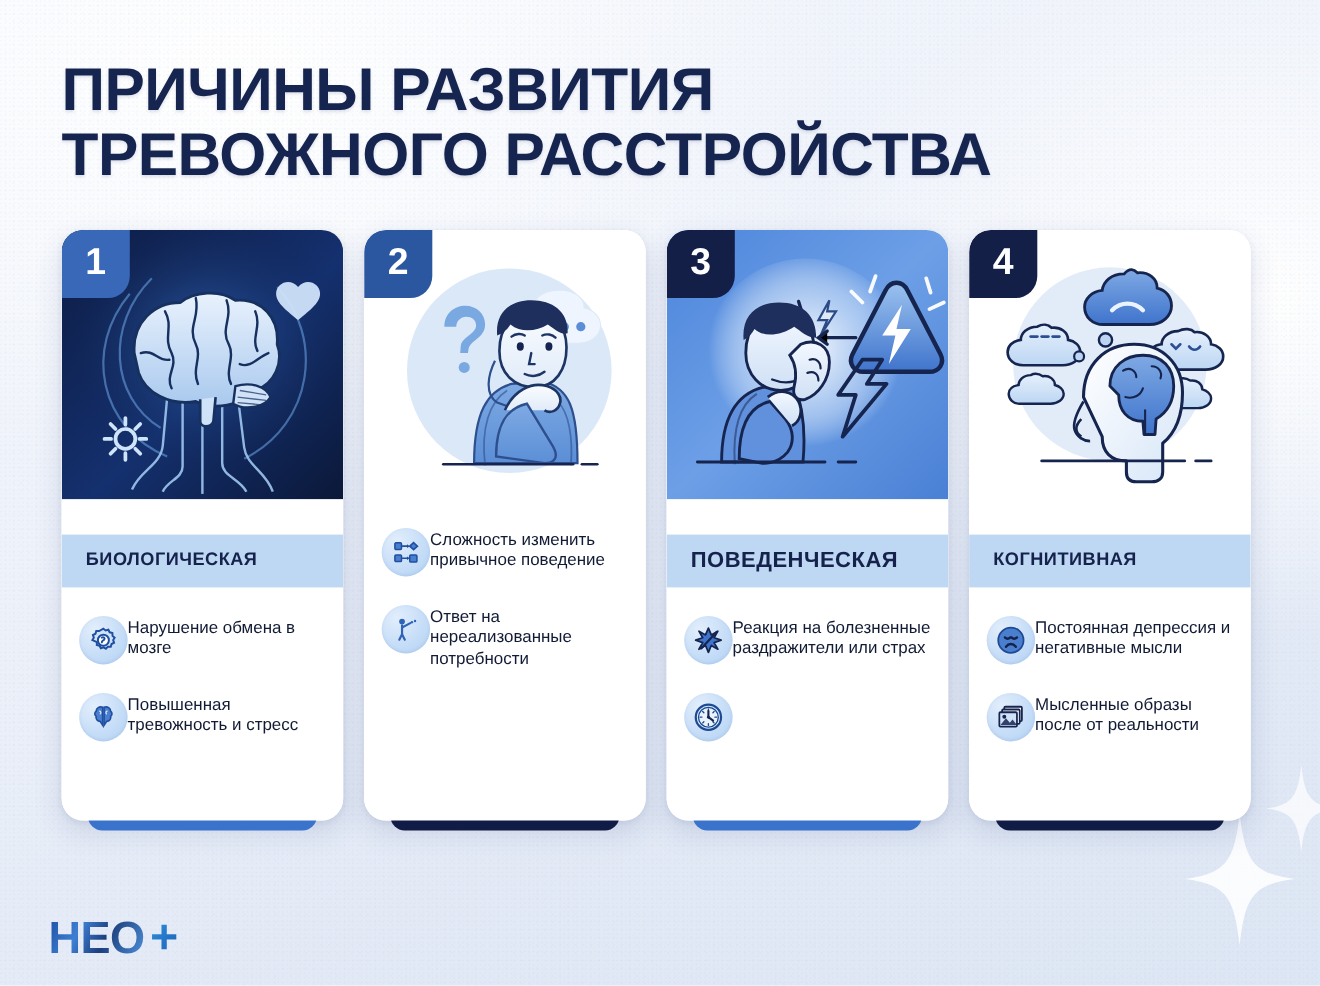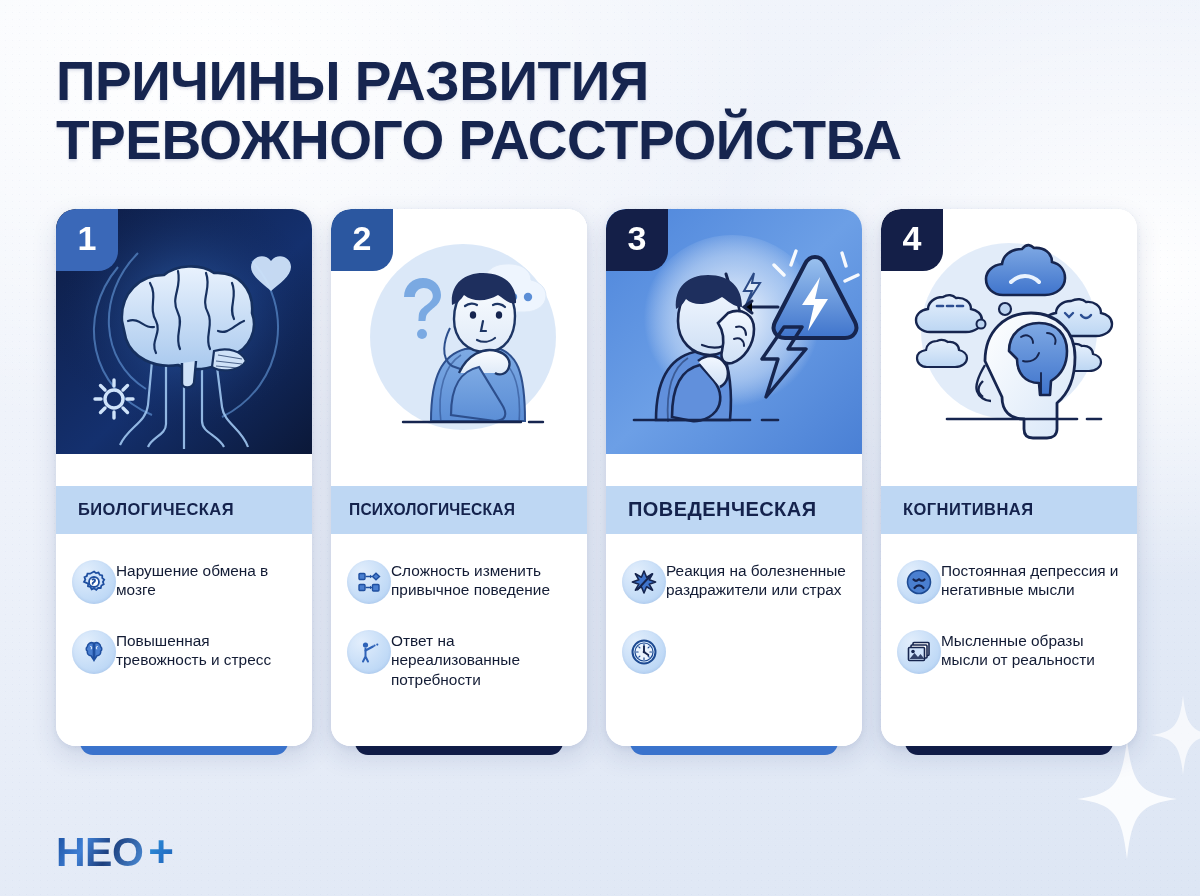--- a/index.html
+++ b/index.html
@@ -76,21 +76,21 @@
   .ico{
     flex:0 0 auto; width:44px; height:44px; border-radius:50%;
     background:radial-gradient(circle at 32% 28%, #e2eefc 0%, #bfd9f6 70%, #b3d1f3 100%);
     display:flex; align-items:center; justify-content:center;
     box-shadow:inset 0 -1px 3px rgba(60,100,170,.12);
   }
   .itxt{ font-size:15.4px; line-height:1.27; color:#121b34; font-weight:400; padding-top:1px; }
 
   
   .logo{
-    position:absolute; left:56px; bottom:22px;
+    position:absolute; left:44px; bottom:22px;
     font-size:41px; font-weight:800; letter-spacing:-.5px; line-height:1;
     display:flex; align-items:center; gap:2px;
   }
   .logo .word{
     background:linear-gradient(118deg,#1a4fa0 0%,#3f7fd4 32%,#1d3f7d 58%,#4f94e0 100%);
     -webkit-background-clip:text; background-clip:text; color:transparent;
   }
   .logo .plus{
     background:linear-gradient(125deg,#2f9be0 0%,#2574c8 55%,#1d5fb0 100%);
     -webkit-background-clip:text; background-clip:text; color:transparent;
@@ -265,21 +265,20 @@
             <path d="M120 206 c0-30 10-44 28-48 l22 36 c8 12 4 18-6 18z" fill="url(#shirt2)" stroke="#2d4f8d" stroke-width="2.2"></path>
             <g stroke="#16254f" stroke-width="2.4" stroke-linecap="round">
               <path d="M72 213 h118"></path>
                 <path d="M198 213 h14"></path>
             </g>
           </svg>
           <div class="badge" style="background:#2b57a0;">
             <span>2</span>
           </div>
         </div>
-        <div class="band c2">ПСИХОЛОГИЧЕСКАЯ</div>
         <div class="list">
           <div class="item">
             <span class="ico">
               <svg width="26" height="26" viewBox="0 0 26 26" fill="#4a7fd0" stroke="#1f4fa0" stroke-width="1.4">
                 <rect x="3" y="4.5" width="6" height="6" rx="1"></rect>
                 <path d="M16.5 7.5 l3.5-3.2 3.5 3.2 -3.5 3.2z"></path>
                 <rect x="3" y="15.5" width="6" height="6" rx="1"></rect>
                 <rect x="16.5" y="15.5" width="6.5" height="6.5" rx="1"></rect>
                 <g fill="none" stroke="#1f4fa0" stroke-width="1.5">
                   <path d="M9.5 7.5 h4.5"></path>
@@ -503,21 +502,21 @@
           <div class="item">
             <span class="ico">
               <svg width="28" height="28" viewBox="0 0 28 28" stroke="#16254f" stroke-width="1.6">
                 <rect x="8" y="4.5" width="16" height="13" rx="1" fill="#fff"></rect>
                 <rect x="6" y="7" width="16" height="13" rx="1" fill="#fff"></rect>
                 <rect x="3.5" y="9.5" width="16" height="13" rx="1" fill="#cfe2fa"></rect>
                 <circle cx="8" cy="13.5" r="1.8" fill="#16254f" stroke="none"></circle>
                 <path d="M4.5 21 l5-6 3.5 4 2.5-3 4 5z" fill="#16254f" stroke="none" opacity=".85"></path>
               </svg>
             </span>
-            <span class="itxt">Мысленные образы мысли от реальности</span>
+            <span class="itxt">Мысленные образы после от реальности</span>
           </div>
         </div>
       </div>
     </div>
 
   </div>
 
   <div class="logo">
     <span class="word">НЕО</span>
     <span class="plus">+</span>

